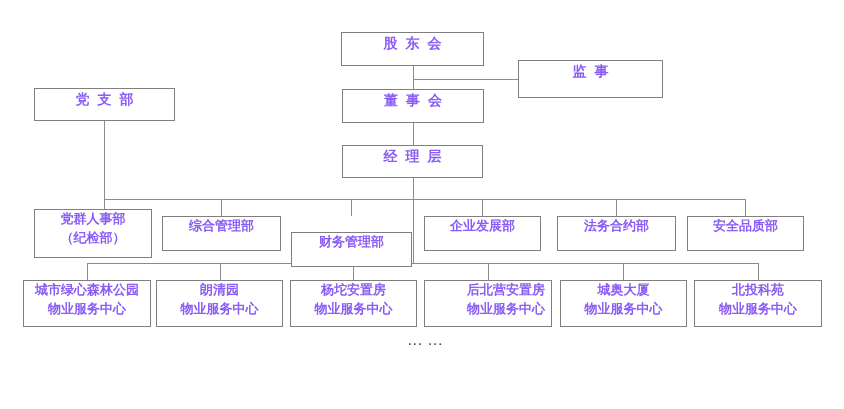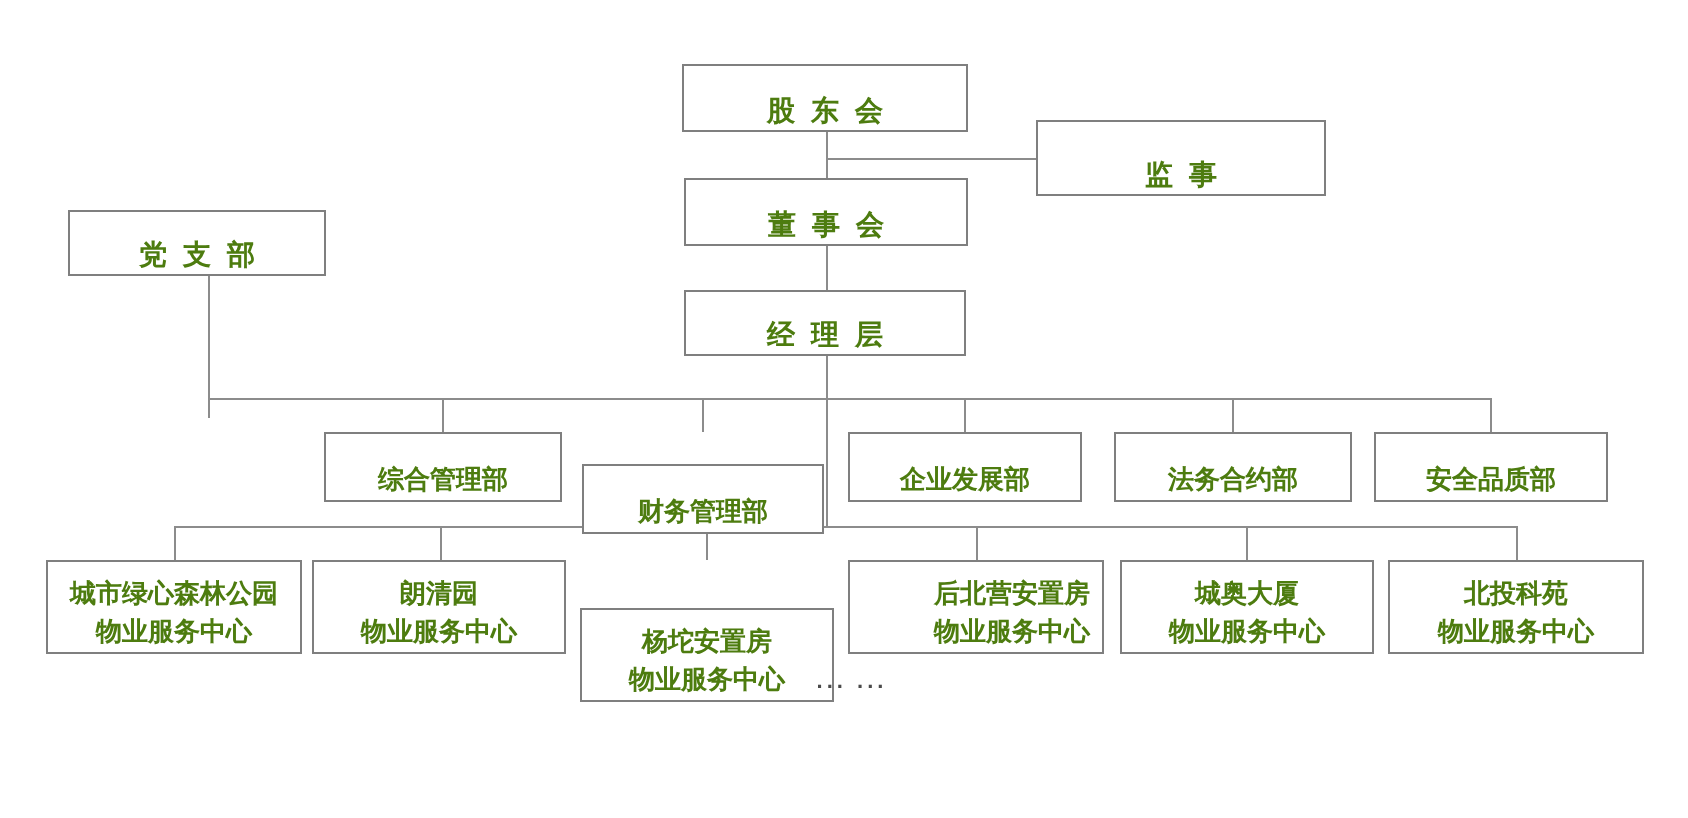--- a/index.html
+++ b/index.html
@@ -16,23 +16,23 @@
     overflow: hidden;
   }
   .node {
     position: absolute;
     box-sizing: border-box;
     border: 1px solid #7f7f7f;
     background: #ffffff;
     display: flex;
     flex-direction: column;
     align-items: center;
-    justify-content: flex-end;
+    justify-content: flex-start;
     text-align: center;
-    color: #4d7c0f;
+    color: #8b5cf6;
     font-weight: bold;
     font-size: 13px;
     line-height: 1.45;
     z-index: 2;
   }
   .node.top-level { font-size: 14px; }
   .node.spaced .lbl { letter-spacing: 8px; margin-right: -8px; }
   .line {
     position: absolute;
     background: #8c8c8c;
@@ -77,32 +77,36 @@
   <div class="line vline" style="left:758px; top:263px; height:17px;"></div>
 
   <div class="node top-level spaced" style="left:341px; top:32px; width:143px; height:34px;">
     <span class="lbl">股东会</span>
   </div>
 
   <div class="node top-level spaced" style="left:518px; top:60px; width:145px; height:38px;">
     <span class="lbl">监事</span>
   </div>
 
-  <div class="node top-level spaced" style="left:34px; top:105px; width:129px; height:33px;">
+  <div class="node top-level spaced" style="left:34px; top:88px; width:141px; height:33px;">
     <span class="lbl">党支部</span>
   </div>
 
   <div class="node top-level spaced" style="left:342px; top:89px; width:142px; height:34px;">
     <span class="lbl">董事会</span>
   </div>
 
   <div class="node top-level spaced" style="left:342px; top:145px; width:141px; height:33px;">
     <span class="lbl">经理层</span>
   </div>
 
+  <div class="node" style="left:34px; top:209px; width:118px; height:49px;">
+    <span>党群人事部</span>
+    <span>（纪检部）</span>
+  </div>
 
   <div class="node" style="left:162px; top:216px; width:119px; height:35px;">
     <span>综合管理部</span>
   </div>
 
   <div class="node" style="left:291px; top:232px; width:121px; height:35px;">
     <span>财务管理部</span>
   </div>
 
   <div class="node" style="left:424px; top:216px; width:117px; height:35px;">
@@ -120,21 +124,21 @@
   <div class="node" style="left:23px; top:280px; width:128px; height:47px;">
     <span>城市绿心森林公园</span>
     <span>物业服务中心</span>
   </div>
 
   <div class="node" style="left:156px; top:280px; width:127px; height:47px;">
     <span>朗清园</span>
     <span>物业服务中心</span>
   </div>
 
-  <div class="node" style="left:290px; top:280px; width:127px; height:47px;margin-top:24px;">
+  <div class="node" style="left:290px; top:280px; width:127px; height:47px;">
     <span>杨坨安置房</span>
     <span>物业服务中心</span>
   </div>
 
   <div class="node" style="left:424px; top:280px; width:128px; height:47px;padding-left:36px;">
     <span>后北营安置房</span>
     <span>物业服务中心</span>
   </div>
 
   <div class="node" style="left:560px; top:280px; width:127px; height:47px;">

